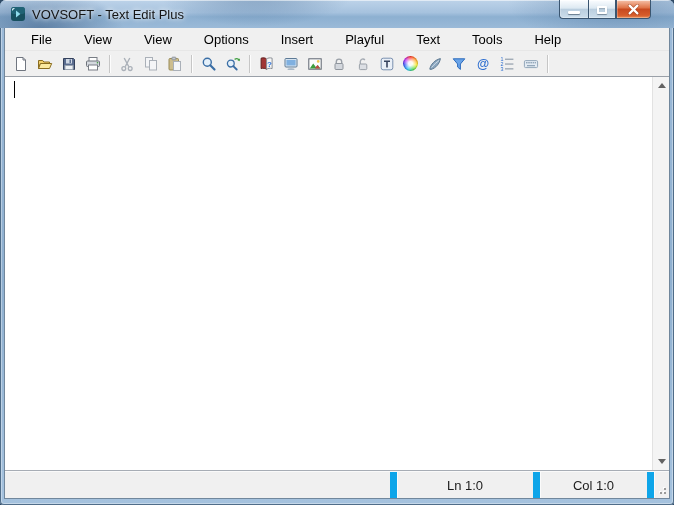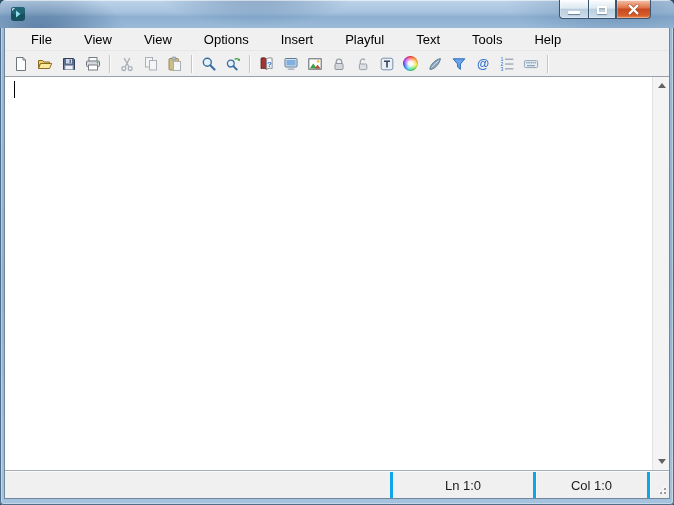--- a/index.html
+++ b/index.html
@@ -63,21 +63,21 @@
   .caret{position:absolute;left:9px;top:4px;width:1px;height:17px;background:#000;}
   .vscroll{position:absolute;top:0;right:0;bottom:0;width:17px;background:#f4f4f4;border-left:1px solid #e2e2e2;}
   .varrow{position:absolute;left:0;width:17px;height:17px;display:flex;align-items:center;justify-content:center;}
   .varrow.up{top:0;}
   .varrow.down{bottom:0;}
   .tri-up{width:0;height:0;border-left:4px solid transparent;border-right:4px solid transparent;border-bottom:5px solid #636363;}
   .tri-down{width:0;height:0;border-left:4px solid transparent;border-right:4px solid transparent;border-top:5px solid #636363;}
   
   .statusbar{height:27px;background:#f0f0f0;display:flex;align-items:center;flex:0 0 auto;border-top:1px solid #fafafa;font-size:13px;color:#1c1c1c;}
   .sb-spacer{flex:1;height:100%;}
-  .sb-panel{height:100%;display:flex;align-items:center;justify-content:center;border-left:3px solid #0ea5e9;box-shadow:inset 1px 0 0 #fbfbfb;}
+  .sb-panel{height:100%;display:flex;align-items:center;justify-content:center;border-left:7px solid #0ea5e9;box-shadow:inset 1px 0 0 #fbfbfb;}
   .sb-ln{width:143px;}
   .sb-col{width:114px;}
   .sb-size{width:57px;}
   .sb-grip{width:22px;position:relative;}
   .grip{position:absolute;right:3px;bottom:4px;width:9px;height:9px;}
   .grip i{position:absolute;width:2px;height:2px;background:#9b9b9b;box-shadow:-1px -1px 0 #fdfdfd;}
   .grip i:nth-child(1){right:0;bottom:0;}
   .grip i:nth-child(2){right:4px;bottom:0;}
   .grip i:nth-child(3){right:0;bottom:4px;}
 </style>
@@ -88,20 +88,21 @@
 
   <div class="titlebar">
     <span class="app-icon">
       <svg width="16" height="16" viewBox="0 0 16 16">
         <rect x="1" y="1" width="14" height="14" rx="3" fill="#17505f"></rect>
         <rect x="1" y="1" width="14" height="7" rx="3" fill="#23687a" opacity=".8"></rect>
         <path d="M6 4.4l4.4 3.6L6 11.6z" fill="#8fdcec"></path>
         <path d="M2 5V3.6A1.6 1.6 0 013.6 2H5z" fill="#d8eef5"></path>
       </svg>
     </span>
+    <span class="title-text">VOVSOFT - Text Edit Plus</span>
     <div class="win-btns">
       <div class="win-btn minb">
         <div class="glyph-min"></div>
       </div>
       <div class="win-btn maxb">
         <div class="glyph-max"></div>
       </div>
       <div class="win-btn closeb">
         <svg width="13" height="11" viewBox="0 0 13 11">
           <path d="M2.6 1.6l7.8 7.8M10.4 1.6l-7.8 7.8" stroke="#7c2508" stroke-width="3.6" stroke-linecap="round" opacity=".45"></path>

